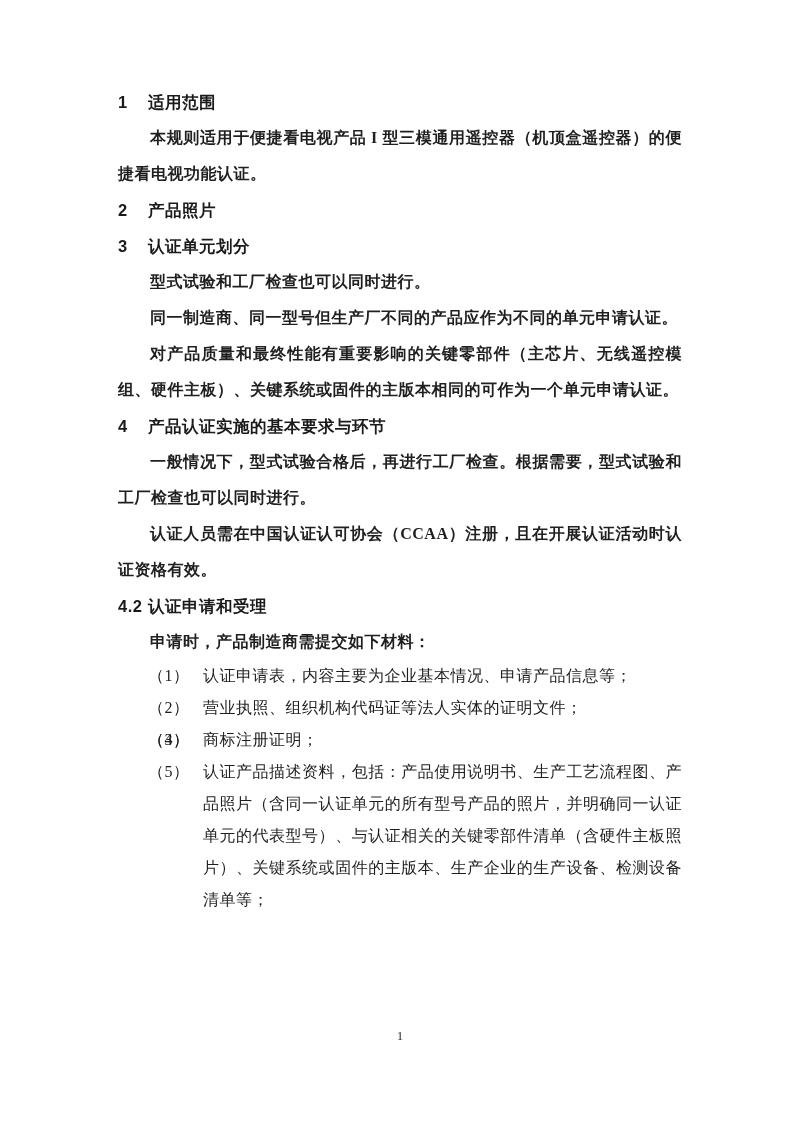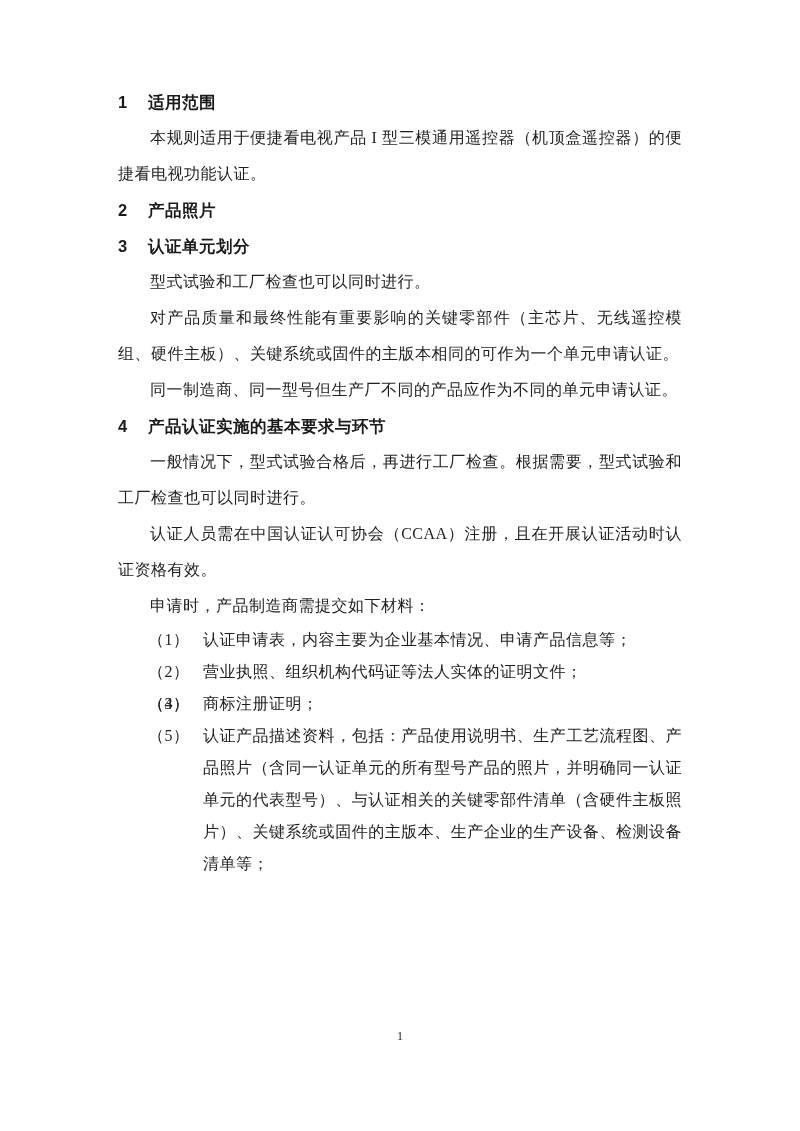--- a/index.html
+++ b/index.html
@@ -35,20 +35,21 @@
   .hd .hnum {
     flex: 0 0 auto;
     min-width: 30px;
   }
   .para {
     margin: 0;
     font-size: 16px;
     line-height: 36px;
     letter-spacing: 0.5px;
     text-align: justify;
+    font-weight: bold;
   }
   .indent {
     text-indent: 2em;
   }
   .list {
     margin: 0;
   }
   .li {
     position: relative;
     padding-left: 85px;
@@ -87,31 +88,35 @@
     <h2 class="hd">
       <span class="hnum">2</span>
       <span class="htitle">产品照片</span>
     </h2>
 
     <h2 class="hd">
       <span class="hnum">3</span>
       <span class="htitle">认证单元划分</span>
     </h2>
     <p class="para indent">型式试验和工厂检查也可以同时进行。</p>
+    <p class="para indent">同一制造商、同一型号但生产厂不同的产品应作为不同的单元申请认证。</p>
     <p class="para indent">对产品质量和最终性能有重要影响的关键零部件（主芯片、无线遥控模组、硬件主板）、关键系统或固件的主版本相同的可作为一个单元申请认证。</p>
-    <p class="para indent">同一制造商、同一型号但生产厂不同的产品应作为不同的单元申请认证。</p>
 
     <h2 class="hd">
       <span class="hnum">4</span>
       <span class="htitle">产品认证实施的基本要求与环节</span>
     </h2>
     <p class="para indent">一般情况下，型式试验合格后，再进行工厂检查。根据需要，型式试验和工厂检查也可以同时进行。</p>
 
     <p class="para indent">认证人员需在中国认证认可协会（CCAA）注册，且在开展认证活动时认证资格有效。</p>
 
+    <h2 class="hd">
+      <span class="hnum">4.2</span>
+      <span class="htitle">认证申请和受理</span>
+    </h2>
     <p class="para indent">申请时，产品制造商需提交如下材料：</p>
 
     <div class="list">
       <div class="li">
         <span class="linum">（1）</span>
         <span class="litext">认证申请表，内容主要为企业基本情况、申请产品信息等；</span>
       </div>
       <div class="li">
         <span class="linum">（2）</span>
         <span class="litext">营业执照、组织机构代码证等法人实体的证明文件；</span>

